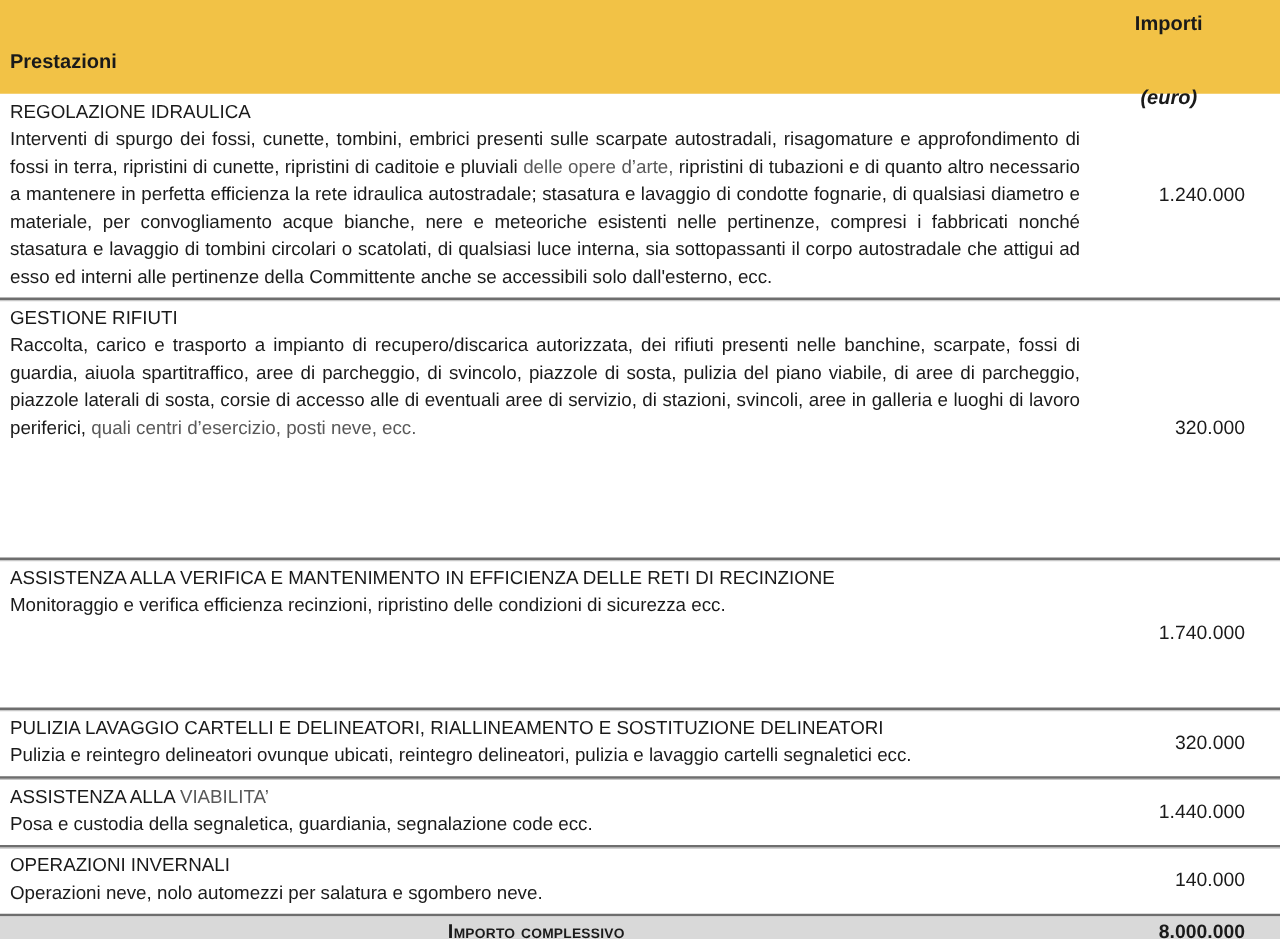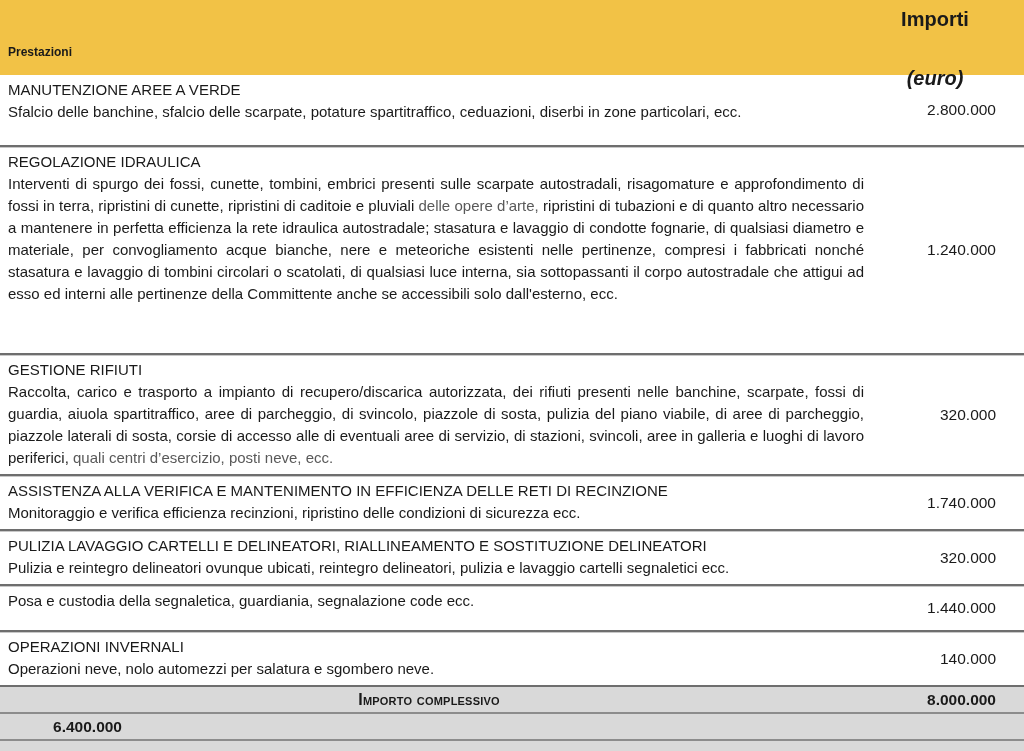--- a/index.html
+++ b/index.html
@@ -25,28 +25,28 @@
     display:flex;
     background:var(--header-bg);
     height:75px;
   }
   .thead .h-left{
     flex:1;
     display:flex;
     align-items:flex-end;
     padding:0 8px 16px 8px;
     font-weight:bold;
-    font-size:12px;
+    font-size:16px;
   }
   .thead .h-right{
     width:150px;
     padding:8px 28px 0 0;
     text-align:center;
     font-weight:bold;
-    font-size:20px;
+    font-size:16px;
     line-height:23px;
   }
   .thead .h-right .euro{font-style:italic;margin-top:36px;}
 
   
   .row{
     display:flex;
     border-bottom:2px solid var(--border);
     box-shadow:0 1px 0 #c8c8c8;
   }
@@ -115,27 +115,20 @@
     <div class="h-left">Prestazioni</div>
     <div class="h-right">
       <div>Importi</div>
       <div class="euro">(euro)</div>
     </div>
   </div>
 
   <div>
       <div class="row">
         <div class="cell-desc">
-          <div class="row-title"><span>MANUTENZIONE AREE A VERDE</span></div>
-          <div class="row-desc"><span>Sfalcio delle banchine, sfalcio delle scarpate, potature spartitraffico, ceduazioni, diserbi in zone particolari, ecc.</span></div>
-        </div>
-        <div class="cell-amount">2.800.000</div>
-      </div>
-      <div class="row">
-        <div class="cell-desc">
           <div class="row-title"><span>REGOLAZIONE IDRAULICA</span></div>
           <div class="row-desc"><span>Interventi di spurgo dei fossi, cunette, tombini, embrici presenti sulle scarpate autostradali, risagomature e approfondimento di fossi in terra, ripristini di cunette, ripristini di caditoie e pluviali </span><span class="muted">delle opere d’arte,</span><span> ripristini di tubazioni e di quanto altro necessario a mantenere in perfetta efficienza la rete idraulica autostradale; stasatura e lavaggio di condotte fognarie, di qualsiasi diametro e materiale, per convogliamento acque bianche, nere e meteoriche esistenti nelle pertinenze, compresi i fabbricati nonché stasatura e lavaggio di tombini circolari o scatolati, di qualsiasi luce interna, sia sottopassanti il corpo autostradale che attigui ad esso ed interni alle pertinenze della Committente anche se accessibili solo dall'esterno, ecc.</span></div>
         </div>
         <div class="cell-amount">1.240.000</div>
       </div>
       <div class="row">
         <div class="cell-desc">
           <div class="row-title"><span>GESTIONE RIFIUTI</span></div>
           <div class="row-desc"><span>Raccolta, carico e trasporto a impianto di recupero/discarica autorizzata, dei rifiuti presenti nelle banchine, scarpate, fossi di guardia, aiuola spartitraffico, aree di parcheggio, di svincolo, piazzole di sosta, pulizia del piano viabile, di aree di parcheggio, piazzole laterali di sosta, corsie di accesso alle di eventuali aree di servizio, di stazioni, svincoli, aree in galleria e luoghi di lavoro periferici, </span><span class="muted">quali centri d’esercizio, posti neve, ecc.</span></div>
         </div>
@@ -150,20 +143,21 @@
       </div>
       <div class="row">
         <div class="cell-desc">
           <div class="row-title"><span>PULIZIA LAVAGGIO CARTELLI E DELINEATORI, RIALLINEAMENTO E SOSTITUZIONE DELINEATORI</span></div>
           <div class="row-desc"><span>Pulizia e reintegro delineatori ovunque ubicati, reintegro delineatori, pulizia e lavaggio cartelli segnaletici ecc.</span></div>
         </div>
         <div class="cell-amount">320.000</div>
       </div>
       <div class="row">
         <div class="cell-desc">
+          <div class="row-title"><span>ASSISTENZA ALLA </span><span class="muted">VIABILITA’</span></div>
           <div class="row-desc"><span>Posa e custodia della segnaletica, guardiania, segnalazione code ecc.</span></div>
         </div>
         <div class="cell-amount">1.440.000</div>
       </div>
       <div class="row">
         <div class="cell-desc">
           <div class="row-title"><span>OPERAZIONI INVERNALI</span></div>
           <div class="row-desc"><span>Operazioni neve, nolo automezzi per salatura e sgombero neve.</span></div>
         </div>
         <div class="cell-amount">140.000</div>

